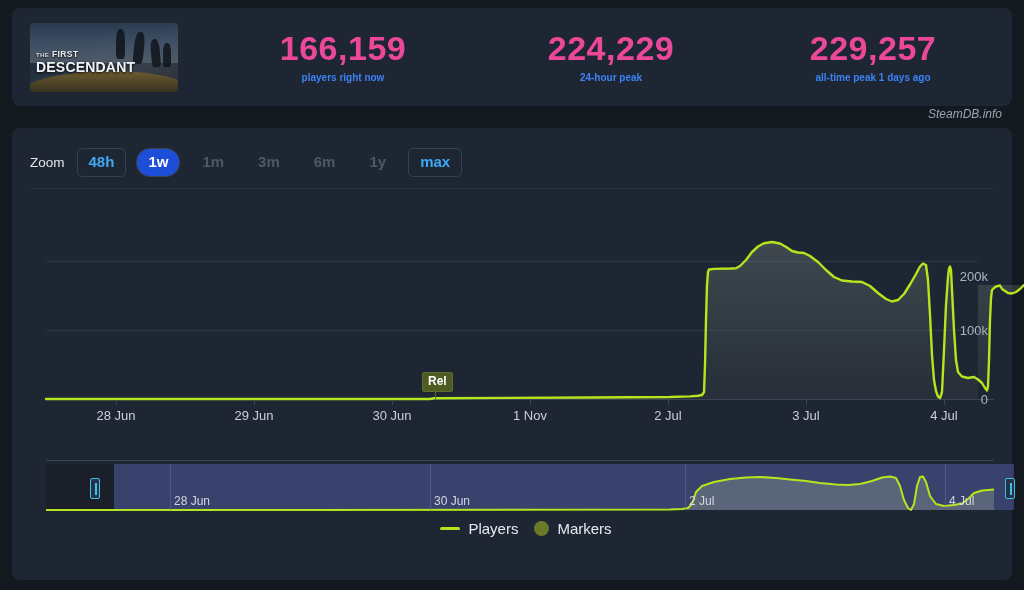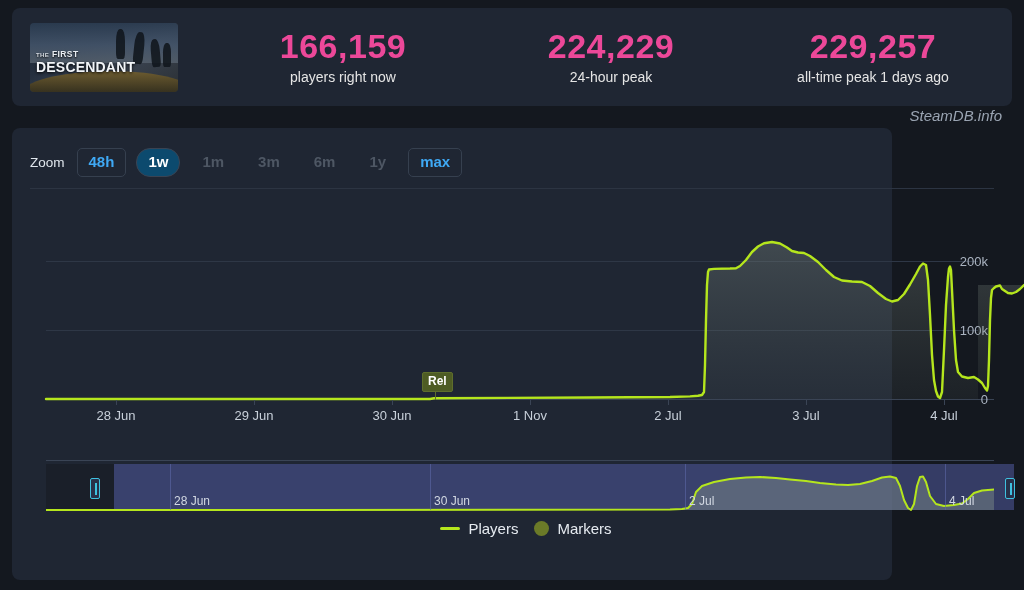--- a/index.html
+++ b/index.html
@@ -57,54 +57,54 @@
     letter-spacing:.2px; text-shadow:0 1px 3px #000;
   }
   .stat {
     flex: none; text-align: center;
   }
   .stat .num {
     font-size: 34px; font-weight: bold; color: #ec4899;
     letter-spacing: .5px; line-height: 1.05;
   }
   .stat .lbl {
-    font-size: 14px; color: #e5e5e5; margin-top: 5px;
+    font-size: 10px; color: #3b82f6; margin-top: 5px; font-weight: bold;
   }
   #stat-now    { width: 250px; margin-left: 40px; }
   #stat-24h    { width: 230px; margin-left: 28px; }
   #stat-alltime{ width: 250px; margin-left: 22px; }
 
   .watermark {
     position: absolute; right: 22px; top: 107px;
-    font-size: 15px; font-style: italic; color: #9aa4b2;
+    font-size: 12px; font-style: italic; color: #9aa4b2;
   }
 
   
   .chart-panel {
     position: absolute; left: 12px; top: 128px;
-    width: 880px; height: 452px;
+    width: 1000px; height: 452px;
     background: #1f2633; border-radius: 8px;
   }
 
   
   .zoombar {
     position: absolute; left: 18px; top: 20px;
     display: flex; align-items: center; gap: 0px;
   }
   .zoom-label {
     font-size: 13.5px; color: #dfe5ec; margin-right: 12px;
   }
   .zbtn {
     font-size: 15px; font-weight: bold;
     padding: 5px 11px; border-radius: 5px;
     background: transparent; border: 1px solid transparent;
     cursor: pointer; margin-right: 10px; line-height: 1.1;
   }
   .zbtn.outline { color: #3fa9f5; border-color: #36404f; }
-  .zbtn.selected { color: #ffffff; background: #0c4a6e; border-color: #3a4352; border-radius: 14px; }
+  .zbtn.selected { color: #ffffff; background: #1d4ed8; border-color: #3a4352; border-radius: 14px; }
   .zbtn.dim { color: #4e5764; }
 
   .zoom-divider {
     position: absolute; left: 18px; top: 60px;
     width: 964px; height: 1px; background: #2c3442;
   }
 
   
   .plot {
     position: absolute; left: 18px; top: 72px;
@@ -241,21 +241,21 @@
       <button class="zbtn outline">max</button>
     </div>
     <div class="zoom-divider"></div>
 
     <div class="plot">
 
       <div class="gridline" style="top:61px"></div>
       <div class="gridline" style="top:130px"></div>
       <div class="axisline" style="top:199px"></div>
 
-      <div class="ylabel" style="top:61px">200k</div>
+      <div class="ylabel" style="top:76px">200k</div>
       <div class="ylabel" style="top:130px">100k</div>
       <div class="ylabel" style="top:199px">0</div>
 
       <svg width="964" height="210" style="position:absolute;left:0;top:0;overflow:visible">
         <defs>
           <linearGradient id="areaFill" x1="0" y1="0" x2="0" y2="1">
             <stop offset="0%" stop-color="#8d9a8f" stop-opacity="0.30"></stop>
             <stop offset="100%" stop-color="#6f7c72" stop-opacity="0.10"></stop>
           </linearGradient>
         </defs>

